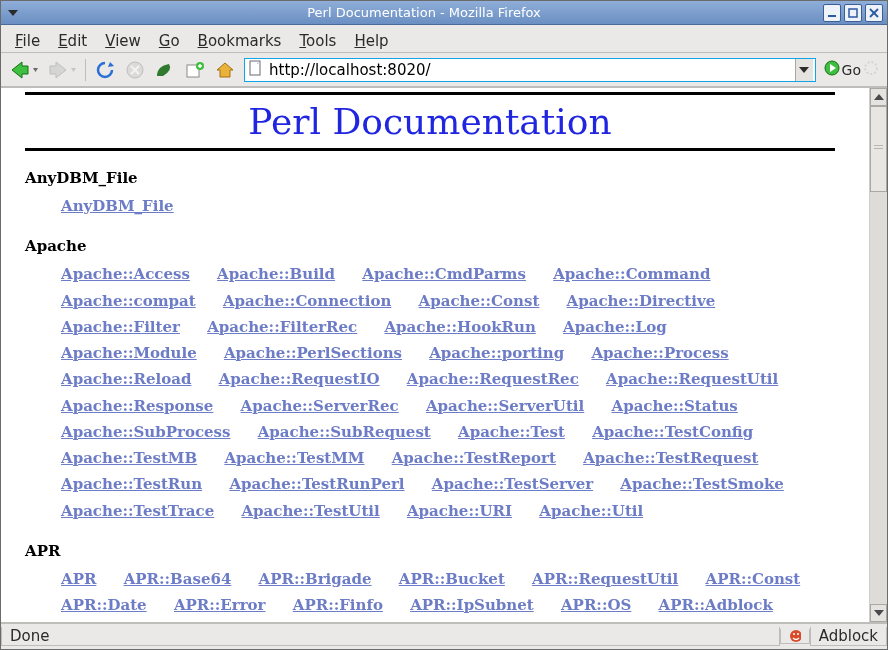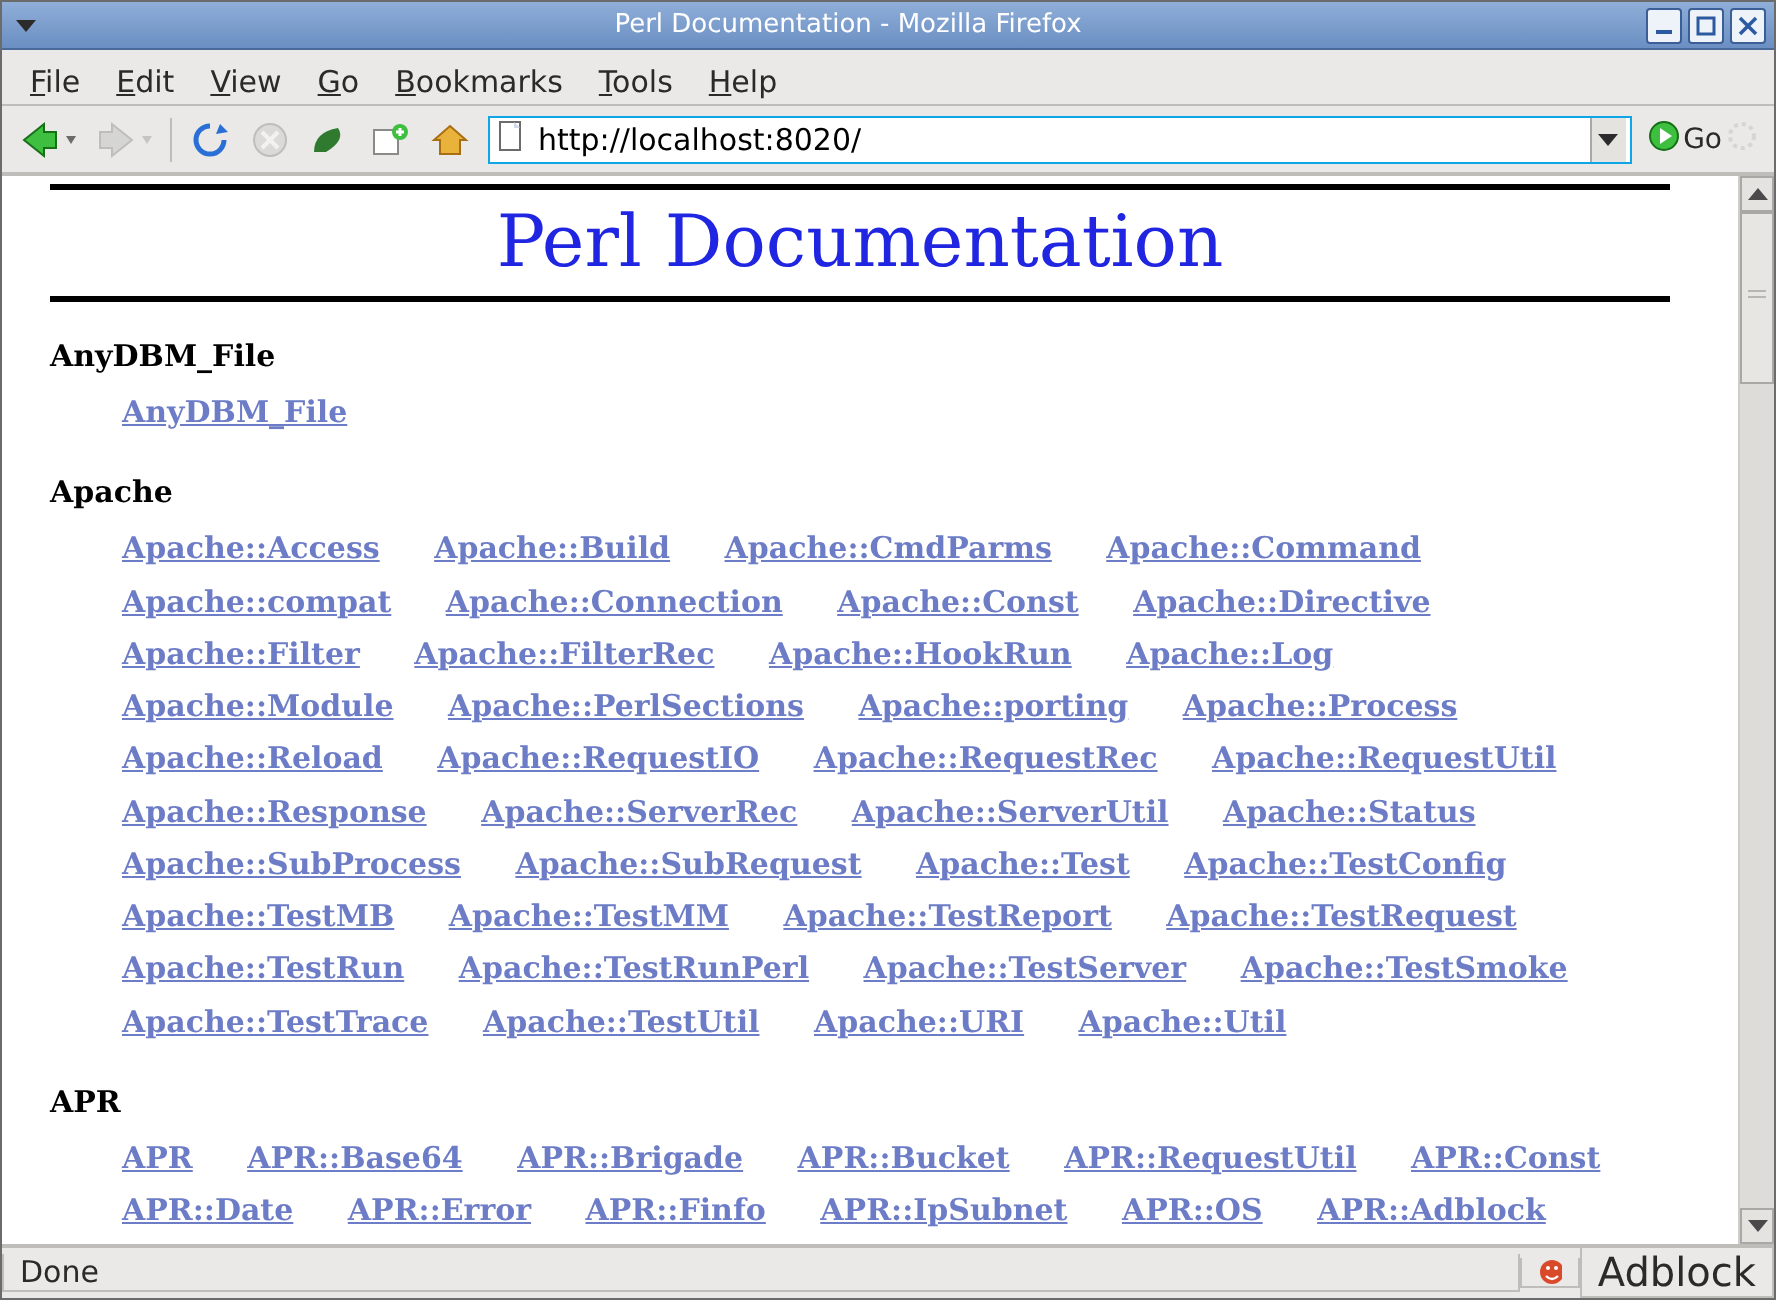--- a/index.html
+++ b/index.html
@@ -193,21 +193,21 @@
   }
   .status-cell {
     display:flex; align-items:center;
     padding: 0 8px;
     border: 1px solid #bfbdb9;
     border-top:none;
     background:#eae9e7;
   }
   .status-main { flex:1; font-size:15px; color:#2a2a2a;}
   .status-icon { width:30px; justify-content:center; border-left:1px solid #bfbdb9;}
-  .status-adblock { font-size:20px; color:#2a2a2a; border-left:1px solid #bfbdb9;}
+  .status-adblock { font-size:15px; color:#2a2a2a; border-left:1px solid #bfbdb9;}
   .dim { opacity: .45; }
 </style>
 </head>
 <body>
 
 <div class="window">
 
   <div class="titlebar">
     <div class="tb-left">
       <svg width="10" height="6">

